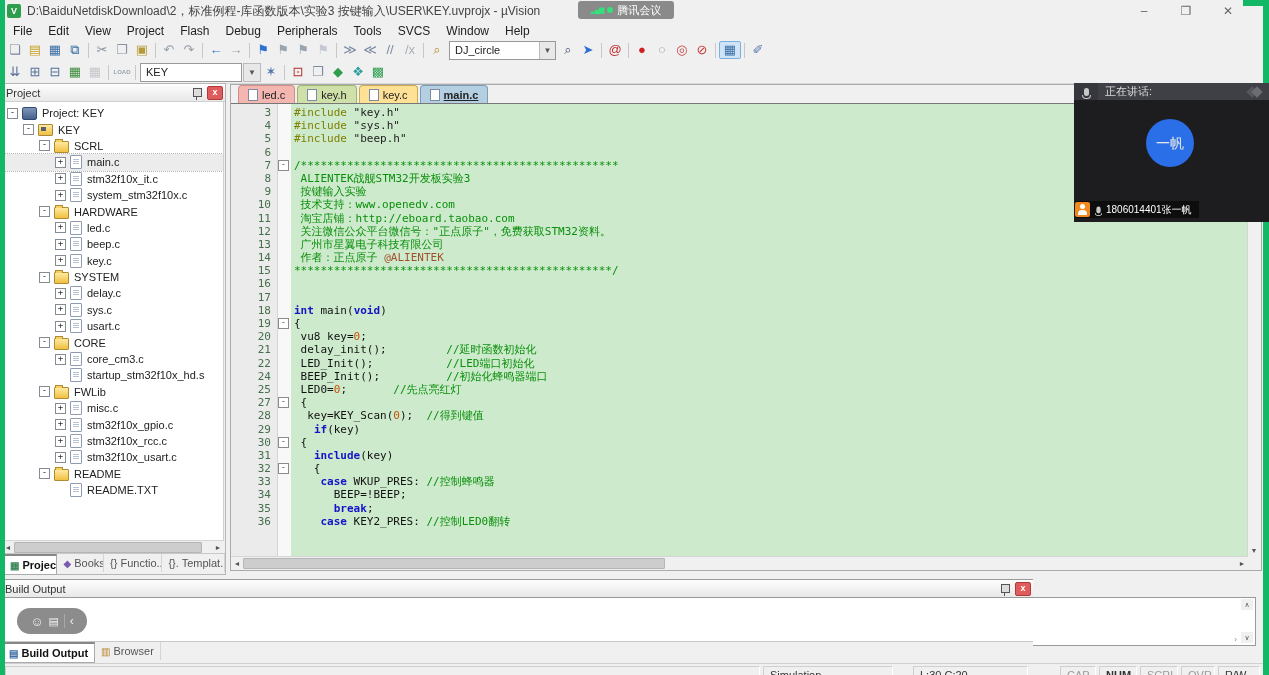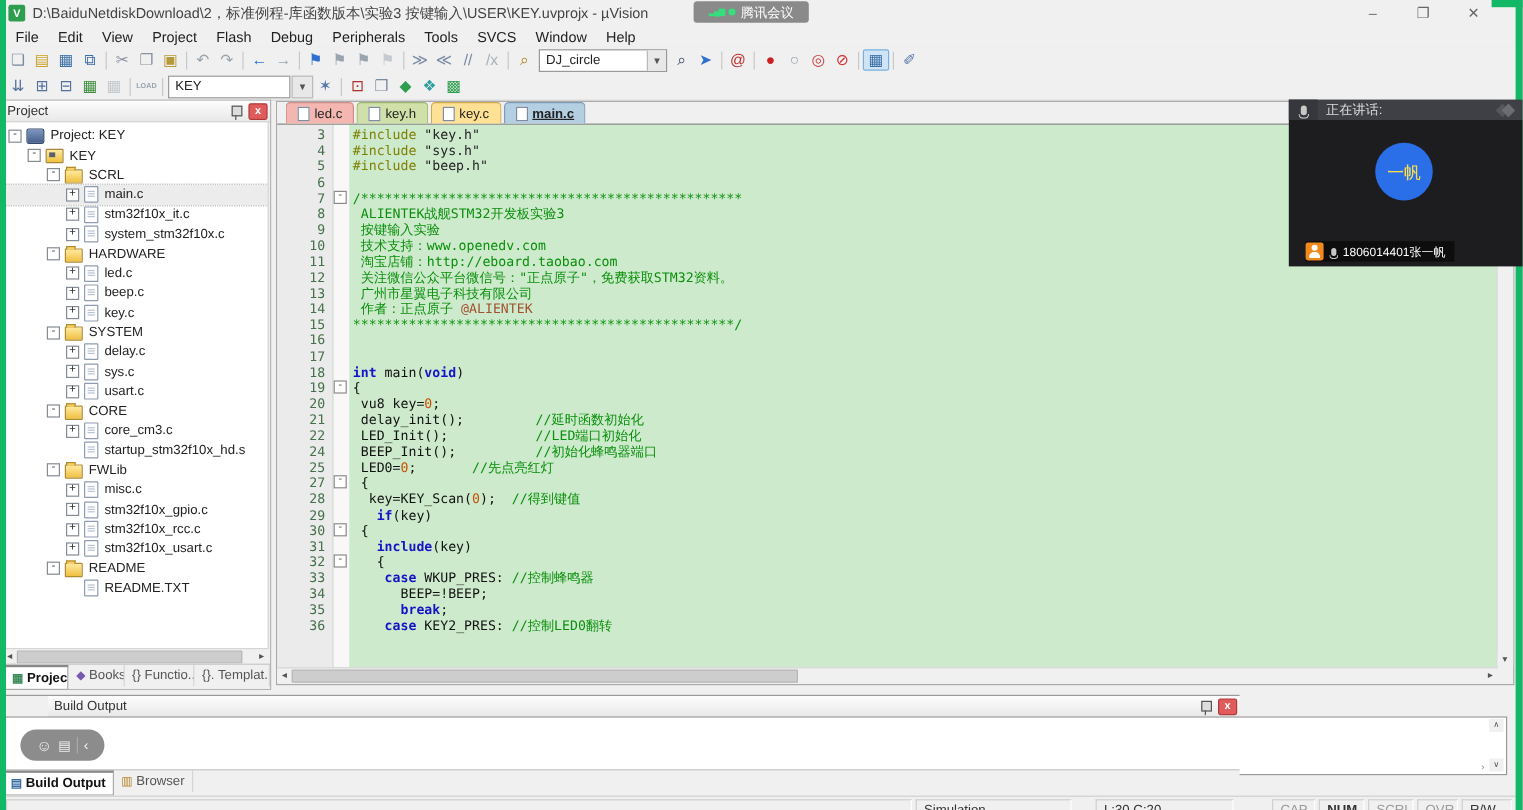--- a/index.html
+++ b/index.html
@@ -83,29 +83,29 @@
   .c-n{color:#c85000;} .c-t{color:#111;} .c-a{color:#a0522d;}
   
   #meet{left:1074px;top:83px;width:195px;height:152px;z-index:30;}
   #meet-head{position:absolute;left:0;top:0;width:100%;height:17px;background:#3f4045;display:flex;align-items:center;color:#ddd;font-size:11px;}
   #meet-mic{width:24px;height:100%;background:#36373c;display:flex;align-items:center;justify-content:center;}
   .mic{display:inline-block;width:5px;height:8px;background:#c8c8c8;border-radius:3px;position:relative;}
   .mic::after{content:"";position:absolute;left:-2px;right:-2px;bottom:-3px;height:3px;border:1px solid #c8c8c8;border-top:none;border-radius:0 0 4px 4px;}
   #meet-logo{margin-left:auto;margin-right:8px;display:flex;}
   .dmd{width:8px;height:8px;transform:rotate(45deg);display:inline-block;}
   #meet-video{position:absolute;left:0;top:17px;width:100%;height:122px;background:#1d1d1f;}
-  #avatar{position:absolute;left:72px;top:19px;width:48px;height:48px;border-radius:50%;background:#2a6ee8;color:#fde047;font-size:14px;text-align:center;line-height:48px;}
-  #nameplate{position:absolute;left:14px;bottom:4px;height:17px;display:flex;align-items:center;background:rgba(10,10,10,.85);padding-right:7px;}
+  #avatar{position:absolute;left:72px;top:19px;width:48px;height:48px;border-radius:50%;background:#2a6ee8;color:#e5e5e5;font-size:14px;text-align:center;line-height:48px;}
+  #nameplate{position:absolute;left:1px;bottom:4px;height:17px;display:flex;align-items:center;background:rgba(10,10,10,.85);padding-right:7px;}
   .person{width:15px;height:15px;background:#f08a1e;border-radius:2px;position:relative;margin-right:4px;flex:none;}
   .person::before{content:"";position:absolute;left:5px;top:2px;width:5px;height:5px;border-radius:50%;background:#fff;}
   .person::after{content:"";position:absolute;left:3px;top:8px;width:9px;height:5px;border-radius:4px 4px 0 0;background:#fff;}
   #nameplate .mic{margin:0 5px 0 2px;transform:scale(.85);}
   #nameplate span.nm{color:#fff;font-size:10px;white-space:nowrap;}
   
-  #build-panel{left:0;top:579px;width:1033px;height:83px;background:#f0f0f0;border-top:1px solid #999;box-sizing:border-box;padding-left:40px;}
+  #build-panel{left:0;top:579px;width:1033px;height:83px;background:#f0f0f0;border-top:1px solid #999;box-sizing:border-box;}
   #build-content{position:absolute;left:2px;top:17px;width:1252px;height:47px;background:#fff;border:1px solid #999;}
   #react-pill{position:absolute;left:14px;top:10px;width:70px;height:26px;background:#8c8c8c;border-radius:13px;display:flex;align-items:center;justify-content:center;gap:5px;color:#f0f0f0;}
   #react-pill .dv{width:1px;height:14px;background:#a8a8a8;}
   #build-tabs{bottom:0;}
   
   #status-bar{left:5px;top:663px;width:1258px;height:22px;display:flex;align-items:flex-start;background:#f0f0f0;border-top:1px solid #d0d0d0;padding-top:2px;box-sizing:border-box;}
   .st-cell{height:17px;border:1px solid;border-color:#cfcfcf #fff #fff #cfcfcf;font-size:11px;line-height:16px;padding-left:6px;color:#333;margin-right:3px;box-sizing:border-box;white-space:nowrap;overflow:hidden;}
   .st-cell.spacer{flex:1;}
   .st-cell.plain{border:none;}
   .st-cell.dim{color:#9a9a9a;}

